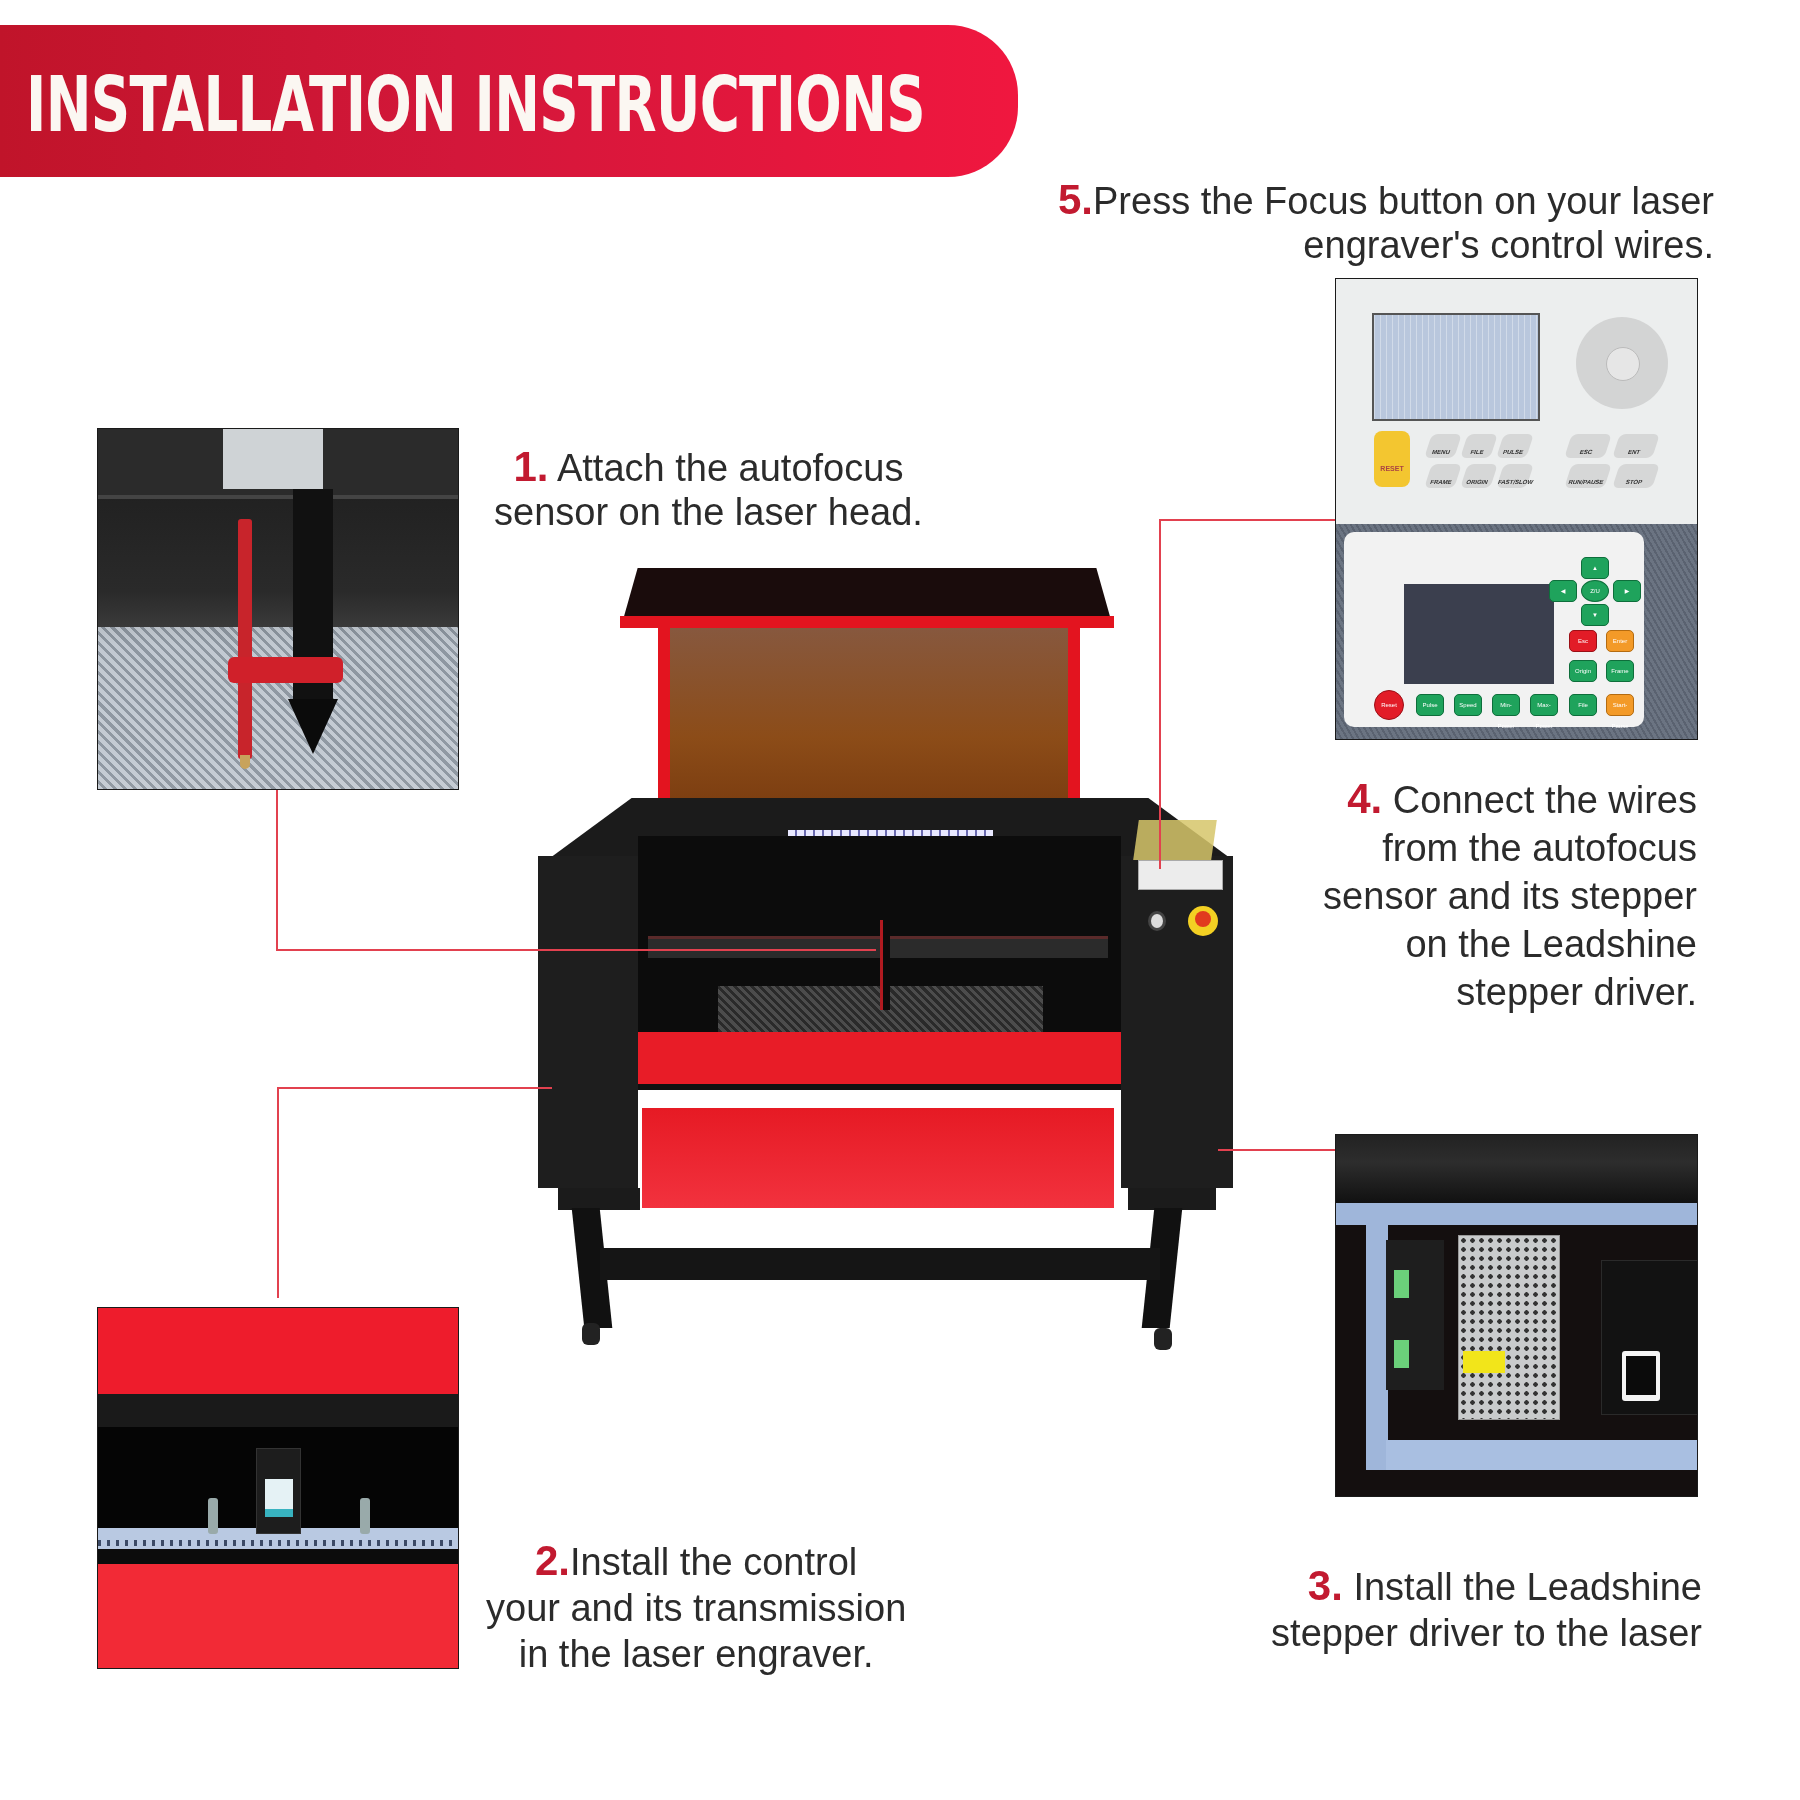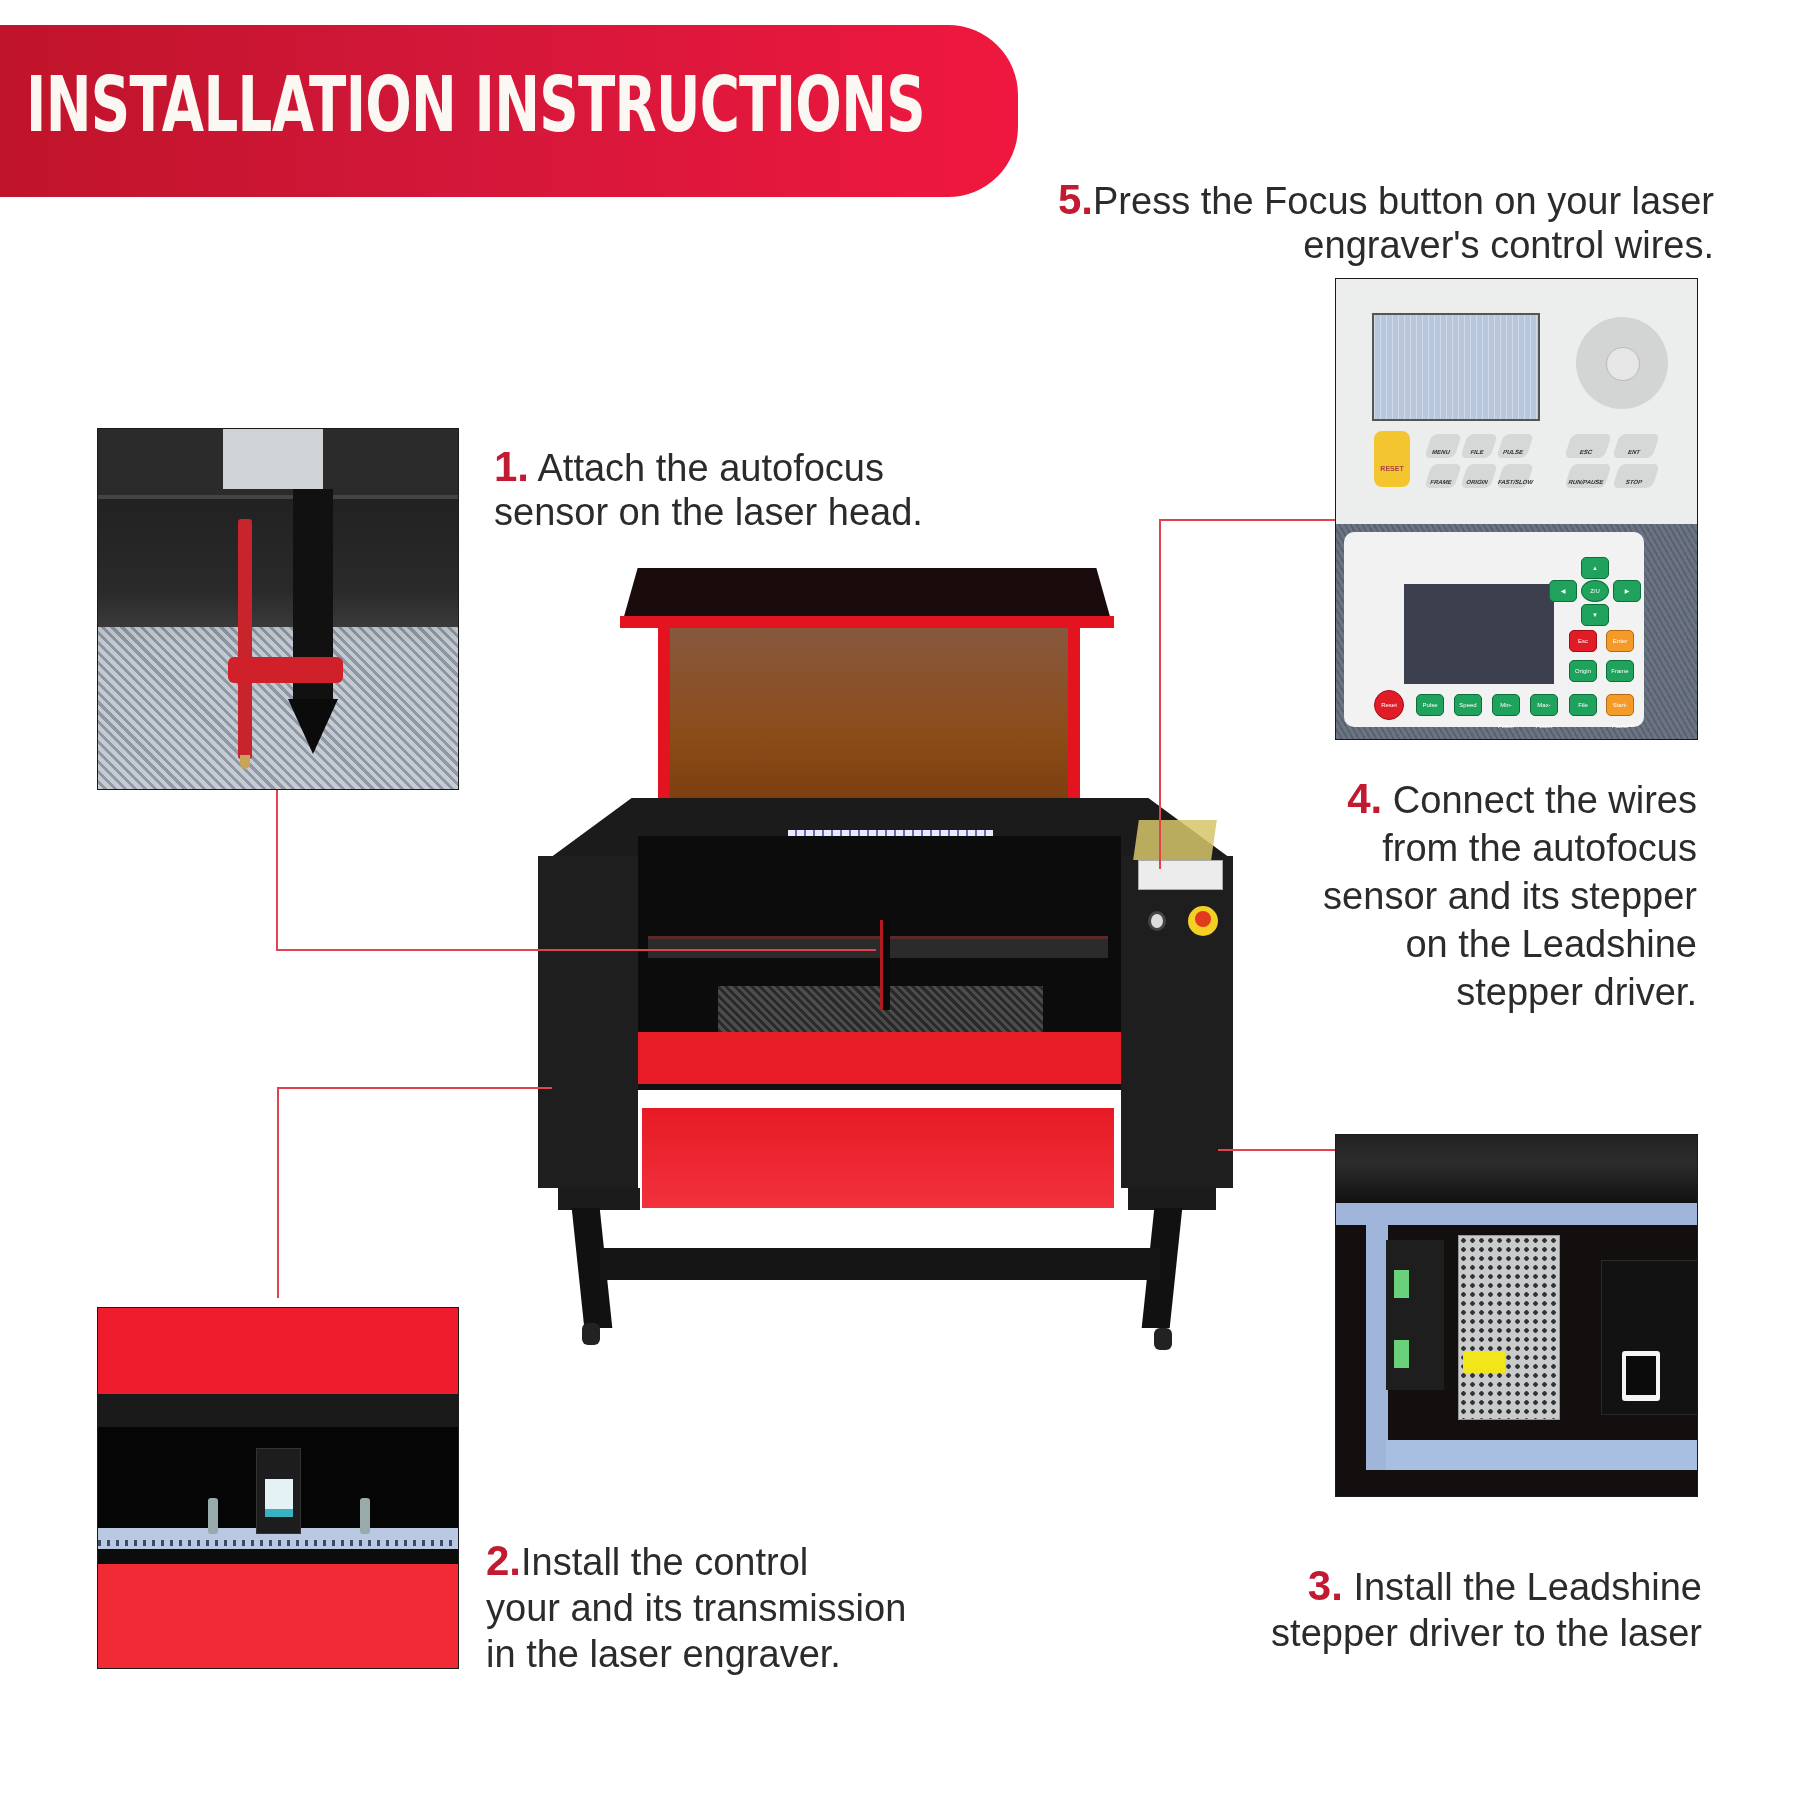--- a/index.html
+++ b/index.html
@@ -1,33 +1,33 @@
 <!DOCTYPE html>
 <html><head>
 <meta charset="utf-8">
 <style>
   * { box-sizing: border-box; margin: 0; padding: 0; }
   html, body { width: 1800px; height: 1800px; background: #ffffff; overflow: hidden; }
   body { position: relative; font-family: "Liberation Sans", sans-serif; color: #333; }
 
   .banner {
-    position: absolute; left: 0; top: 25px; width: 1018px; height: 172px;
+    position: absolute; left: 0; top: 25px; width: 1018px; height: 152px;
     background: linear-gradient(90deg, #c0142a 0%, #d3173a 45%, #f0173f 100%);
     border-radius: 0 70px 70px 0;
   }
   .banner-title {
     position: absolute; left: 26px; top: 42px;
     font-family: "DejaVu Sans", sans-serif; font-weight: bold;
     font-size: 76px; line-height: 76px; color: #fbf7f2; letter-spacing: -1px;
     transform: scaleX(0.72); transform-origin: left center; white-space: nowrap;
   }
 
   .step-text {
     position: absolute; font-family: "Liberation Sans", sans-serif;
-    font-size: 38px; color: #2b2b2b; line-height: 44px; white-space: nowrap;
+    font-size: 38px; color: #2b2b2b; line-height: 44px; white-space: nowrap; text-align: center;
   }
   .step-num { color: #c21a30; font-weight: bold; font-size: 42px; }
   .right { text-align: right; }
 
   .photo { position: absolute; border: 1.5px solid #1a1a1a; overflow: hidden; }
 
   .line { position: absolute; background: #e2414f; }
 
   
   .p1 { left: 97px; top: 428px; width: 362px; height: 362px;

